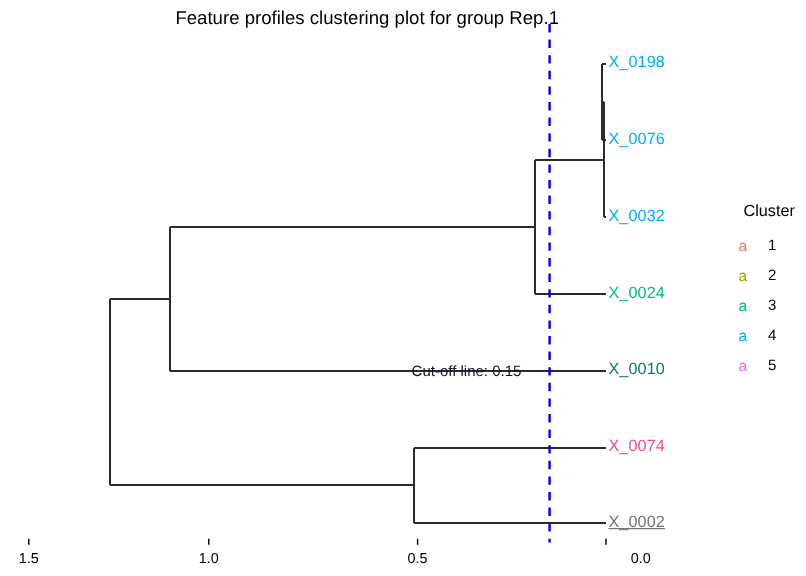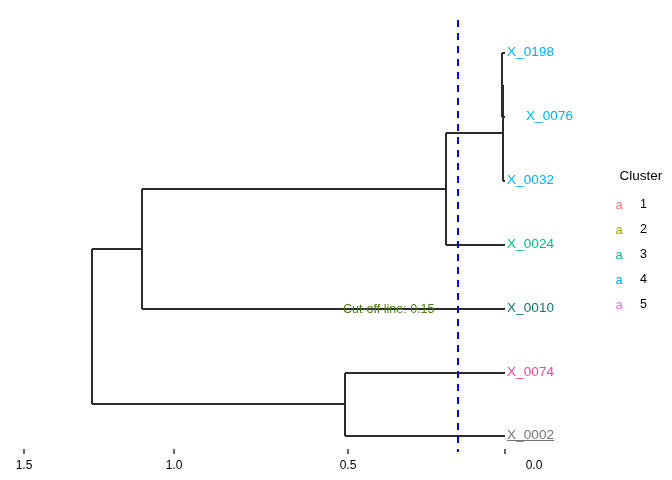--- a/index.html
+++ b/index.html
@@ -43,21 +43,21 @@
   .axis-tick-label {
     position: absolute;
     font-size: 12px;
     color: #000000;
     transform: translateX(-50%);
     white-space: nowrap;
   }
   #cutoff-label {
     position: absolute;
     font-size: 12.5px;
-    color: #4d7c0f;
+    color: #0f172a;
     white-space: nowrap;
   }
   #legend {
     position: absolute;
     left: 608px;
     top: 168px;
     width: 64px;
   }
   #legend-title {
     font-size: 13.5px;
@@ -83,20 +83,21 @@
     font-size: 12.5px;
     color: #000000;
     line-height: 1;
   }
 </style>
 </head>
 <body>
 
 <div id="plot">
 
+  <div id="chart-title">Feature profiles clustering plot for group Rep.1</div>
 
   <svg id="dendro-svg" width="672" height="480">
     <g id="branches" fill="none" stroke="#2b2b2b" stroke-width="1.6" shape-rendering="crispEdges">
         <line x1="502" y1="53" x2="502" y2="117"></line>
         <line x1="502" y1="53" x2="505" y2="53"></line>
         <line x1="502" y1="117" x2="505" y2="117"></line>
         <line x1="503" y1="85" x2="503" y2="181"></line>
         <line x1="503" y1="85" x2="502" y2="85"></line>
         <line x1="503" y1="181" x2="505" y2="181"></line>
         <line x1="446" y1="133" x2="446" y2="245"></line>
@@ -118,21 +119,21 @@
     <g id="axis-group">
         <line x1="24" y1="449" x2="24" y2="454" stroke="#000000" stroke-width="1.2"></line>
         <line x1="174" y1="449" x2="174" y2="454" stroke="#000000" stroke-width="1.2"></line>
         <line x1="348" y1="449" x2="348" y2="454" stroke="#000000" stroke-width="1.2"></line>
         <line x1="505" y1="449" x2="505" y2="454" stroke="#000000" stroke-width="1.2"></line>
       </g>
   </svg>
 
   <div id="leaf-labels">
       <div class="leaf-label" style="left: 507px; top: 44px; color: rgb(0, 176, 246); text-align: right;">X_0198</div>
-      <div class="leaf-label" style="left: 526px; top: 108px; color: rgb(0, 176, 246);">X_0076</div>
+      <div class="leaf-label" style="left: 507px; top: 108px; color: rgb(0, 176, 246);">X_0076</div>
       <div class="leaf-label" style="left: 507px; top: 172px; color: rgb(0, 176, 246);">X_0032</div>
       <div class="leaf-label" style="left: 507px; top: 236px; color: rgb(0, 191, 125);">X_0024</div>
       <div class="leaf-label" style="left: 507px; top: 300px; color: #0f766e;">X_0010</div>
       <div class="leaf-label" style="left: 507px; top: 364px; color: #ec4899;">X_0074</div>
       <div class="leaf-label" style="left: 507px; top: 427px; color: #737373; text-decoration: underline;">X_0002</div>
     </div>
 
   <div id="axis-tick-labels">
       <div class="axis-tick-label" style="left: 24px; top: 458px;">1.5</div>
       <div class="axis-tick-label" style="left: 174px; top: 458px;">1.0</div>

